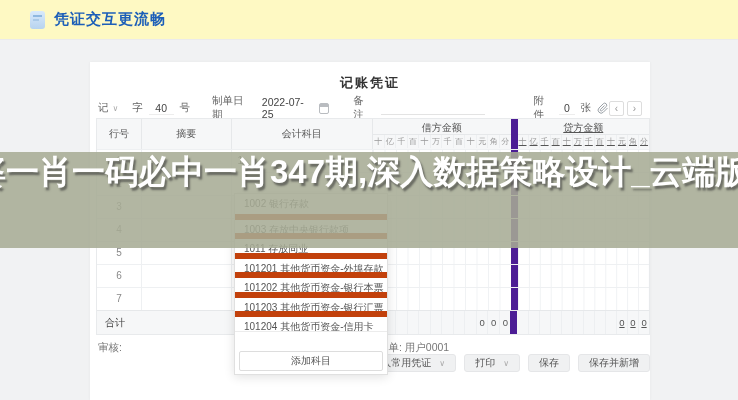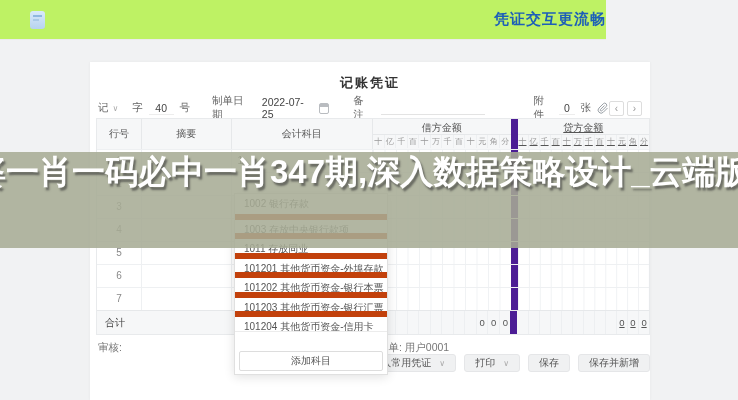--- a/index.html
+++ b/index.html
@@ -1,21 +1,21 @@
 <!DOCTYPE html>
 <html><head>
 <meta charset="utf-8">
 <style>
   * { margin:0; padding:0; box-sizing:border-box; }
   body { font-family:"Liberation Sans","DejaVu Sans",sans-serif; }
   .screen { position:relative; width:738px; height:400px; background:#f1f2f3; overflow:hidden; }
 
   
-  .topbar { position:absolute; left:0; top:0; width:606px; height:40px; background:#bef264;
-            border-bottom:1px solid #ebebeb; display:flex; align-items:center; padding-left:30px;justify-content:space-between; }
+  .topbar { position:absolute; left:0; top:0; width:738px; height:40px; background:#fef9c3;
+            border-bottom:1px solid #ebebeb; display:flex; align-items:center; padding-left:30px; }
   .doc-icon { width:15px; height:18px; border-radius:3px; margin-right:9px;
               background:linear-gradient(180deg,#d9eafb 0%,#b7d3ef 100%);
               position:relative; }
   .doc-icon::before { content:""; position:absolute; left:3px; top:4px; width:9px; height:2px; background:#8fb8e0; }
   .doc-icon::after  { content:""; position:absolute; left:3px; top:8px; width:6px; height:2px; background:#a9c9e8; }
   .app-title { font-size:15px; font-weight:bold; color:#1d5fb8; letter-spacing:1px; }
 
   
   .panel { position:absolute; left:90px; top:62px; width:560px; height:338px; background:#fff;
            box-shadow:0 0 3px rgba(0,0,0,.05); }

